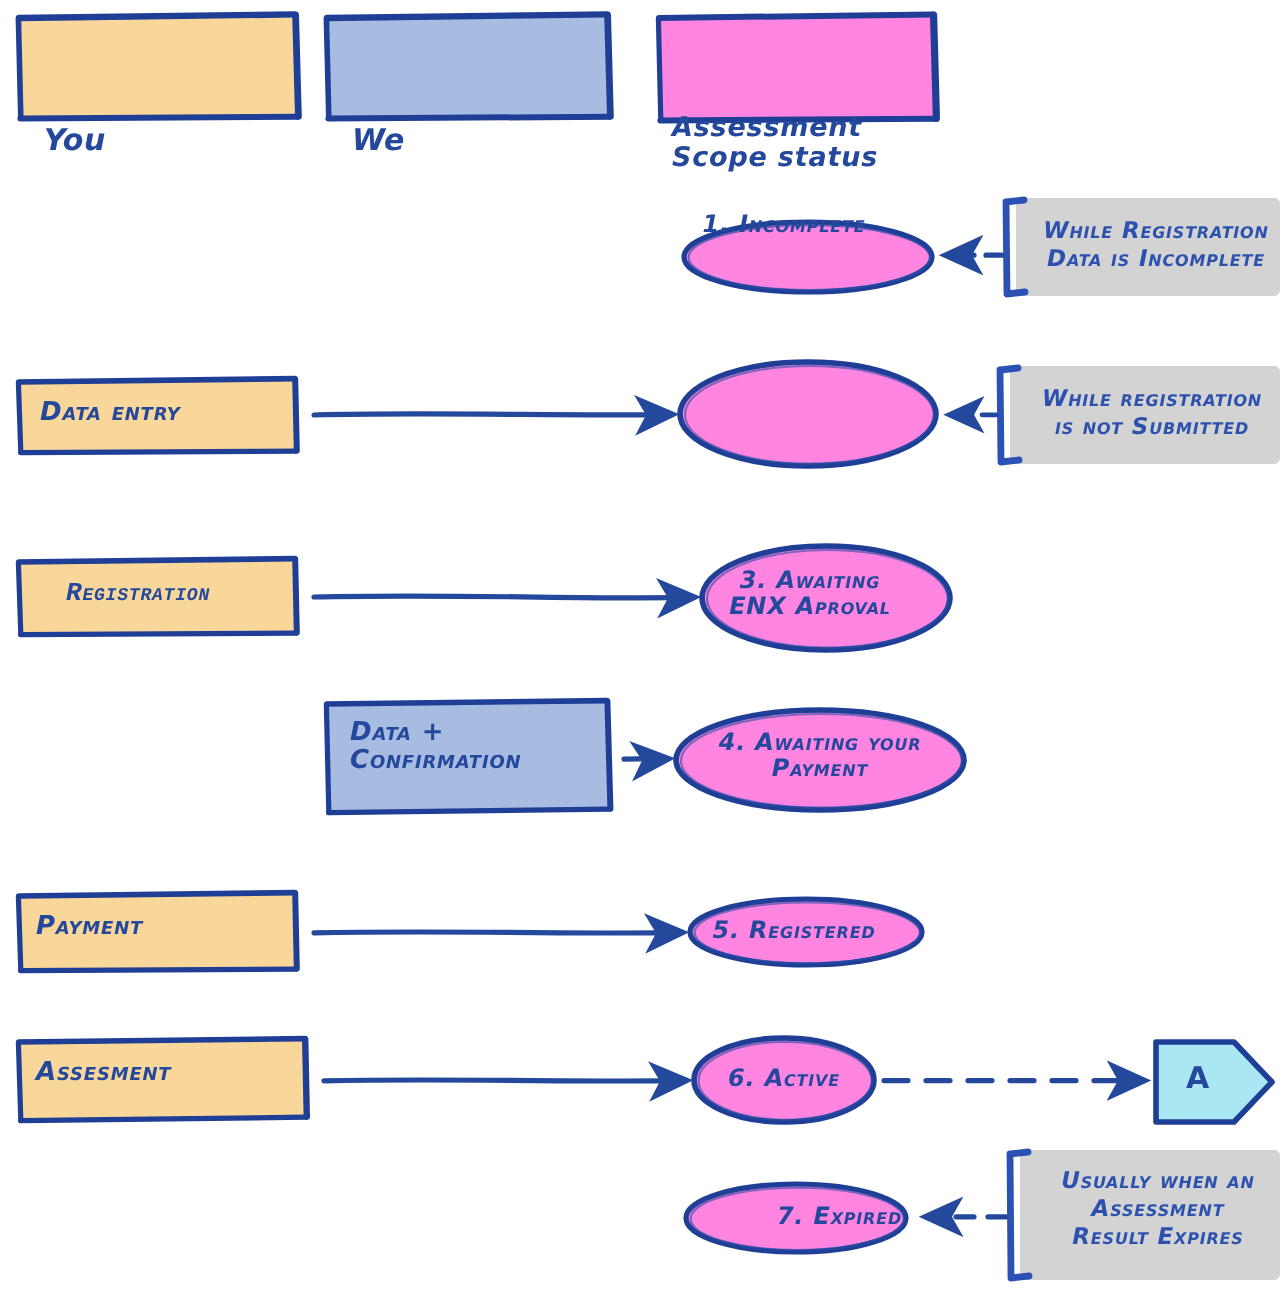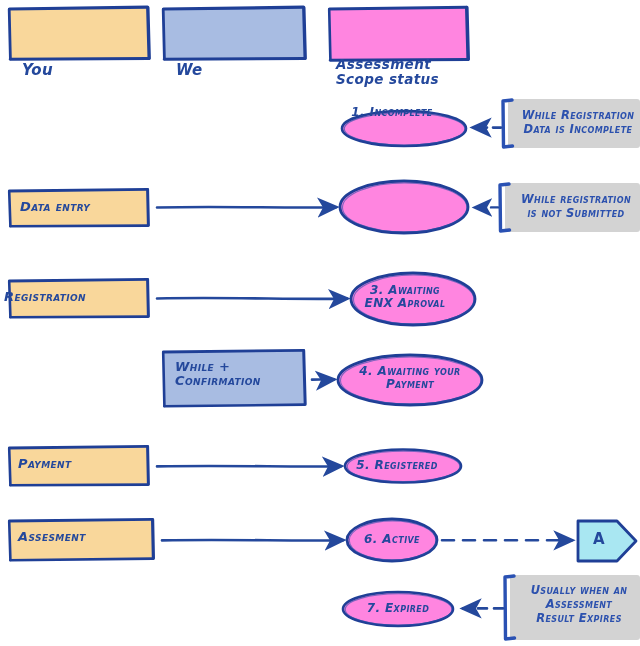--- a/index.html
+++ b/index.html
@@ -214,34 +214,34 @@
 
     <path d="M503,608.4 L463,608.4" stroke="#24489C" stroke-width="2.6" fill="none" stroke-dasharray="9 7" marker-end="url(#arrowDashL)" stroke-linecap="round"></path>
   </svg>
 
   <div class="node-label lane-title" style="left:22px; top:18px; width:120px;">You</div>
   <div class="node-label lane-title" style="left:176px; top:18px; width:120px;">We</div>
   <div class="node-label lane-title two-line" style="left:336px; top:13px; width:130px;">Assessment
 Scope status</div>
 
   <div class="node-label actor-label" style="left:20px; top:200px; width:124px;">Data entry</div>
-  <div class="node-label actor-label" style="left:4px; top:290px; width:130px;">Registration</div>
-  <div class="node-label actor-label" style="left:175px; top:360px; width:130px;">While +
+  <div class="node-label actor-label" style="left:33px; top:290px; width:130px;font-family:Liberation Mono, monospace;">Registration</div>
+  <div class="node-label actor-label" style="left:175px; top:360px; width:130px;">Data +
 Confirmation</div>
   <div class="node-label actor-label" style="left:18px; top:457px; width:126px;">Payment</div>
   <div class="node-label actor-label" style="left:18px; top:530px; width:132px;">Assesment</div>
 
   <div class="node-label bubble-label" style="left:344px; top:106px; width:96px;">1. Incomplete</div>
   <div class="node-label bubble-label" style="left:353px; top:284px; width:104px;">3. Awaiting
 ENX Aproval</div>
   <div class="node-label bubble-label" style="left:343px; top:365px; width:134px;">4. Awaiting your
 Payment</div>
   <div class="node-label bubble-label" style="left:345px; top:459px; width:104px;">5. Registered</div>
   <div class="node-label bubble-label" style="left:350px; top:533px; width:84px;">6. Active</div>
-  <div class="node-label bubble-label" style="left:345px; top:602px; width:106px;">7. Expired</div>
+  <div class="node-label bubble-label" style="left:345px; top:602px; width:106px;text-align:right;">7. Expired</div>
 
   <div class="node-label note-label" style="left:515px; top:108px; width:126px;">While Registration
 Data is Incomplete</div>
   <div class="node-label note-label" style="left:512px; top:192px; width:128px;">While registration
 is not Submitted</div>
   <div class="node-label note-label" style="left:517px; top:583px; width:124px;">Usually when an
 Assessment
 Result Expires</div>
 
   <div class="node-label pent-label" style="left:578px; top:531px; width:42px;">A</div>

